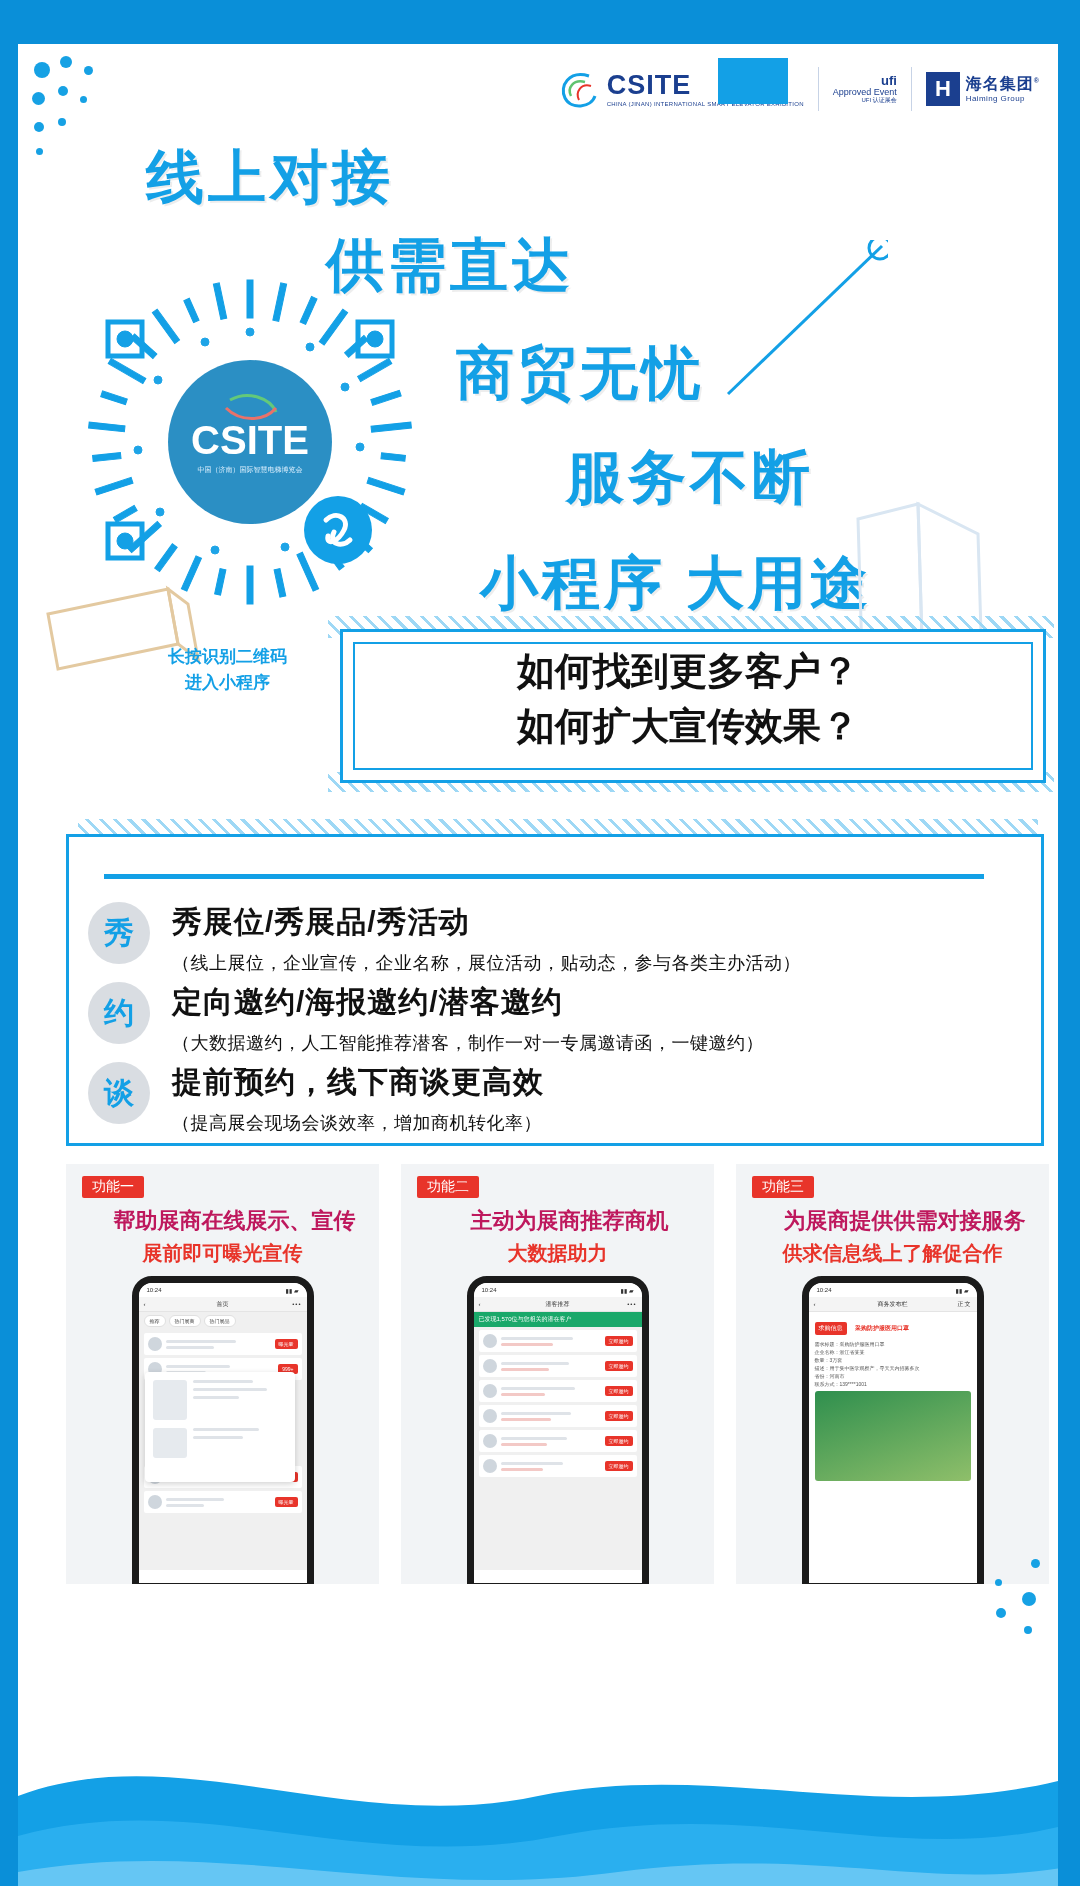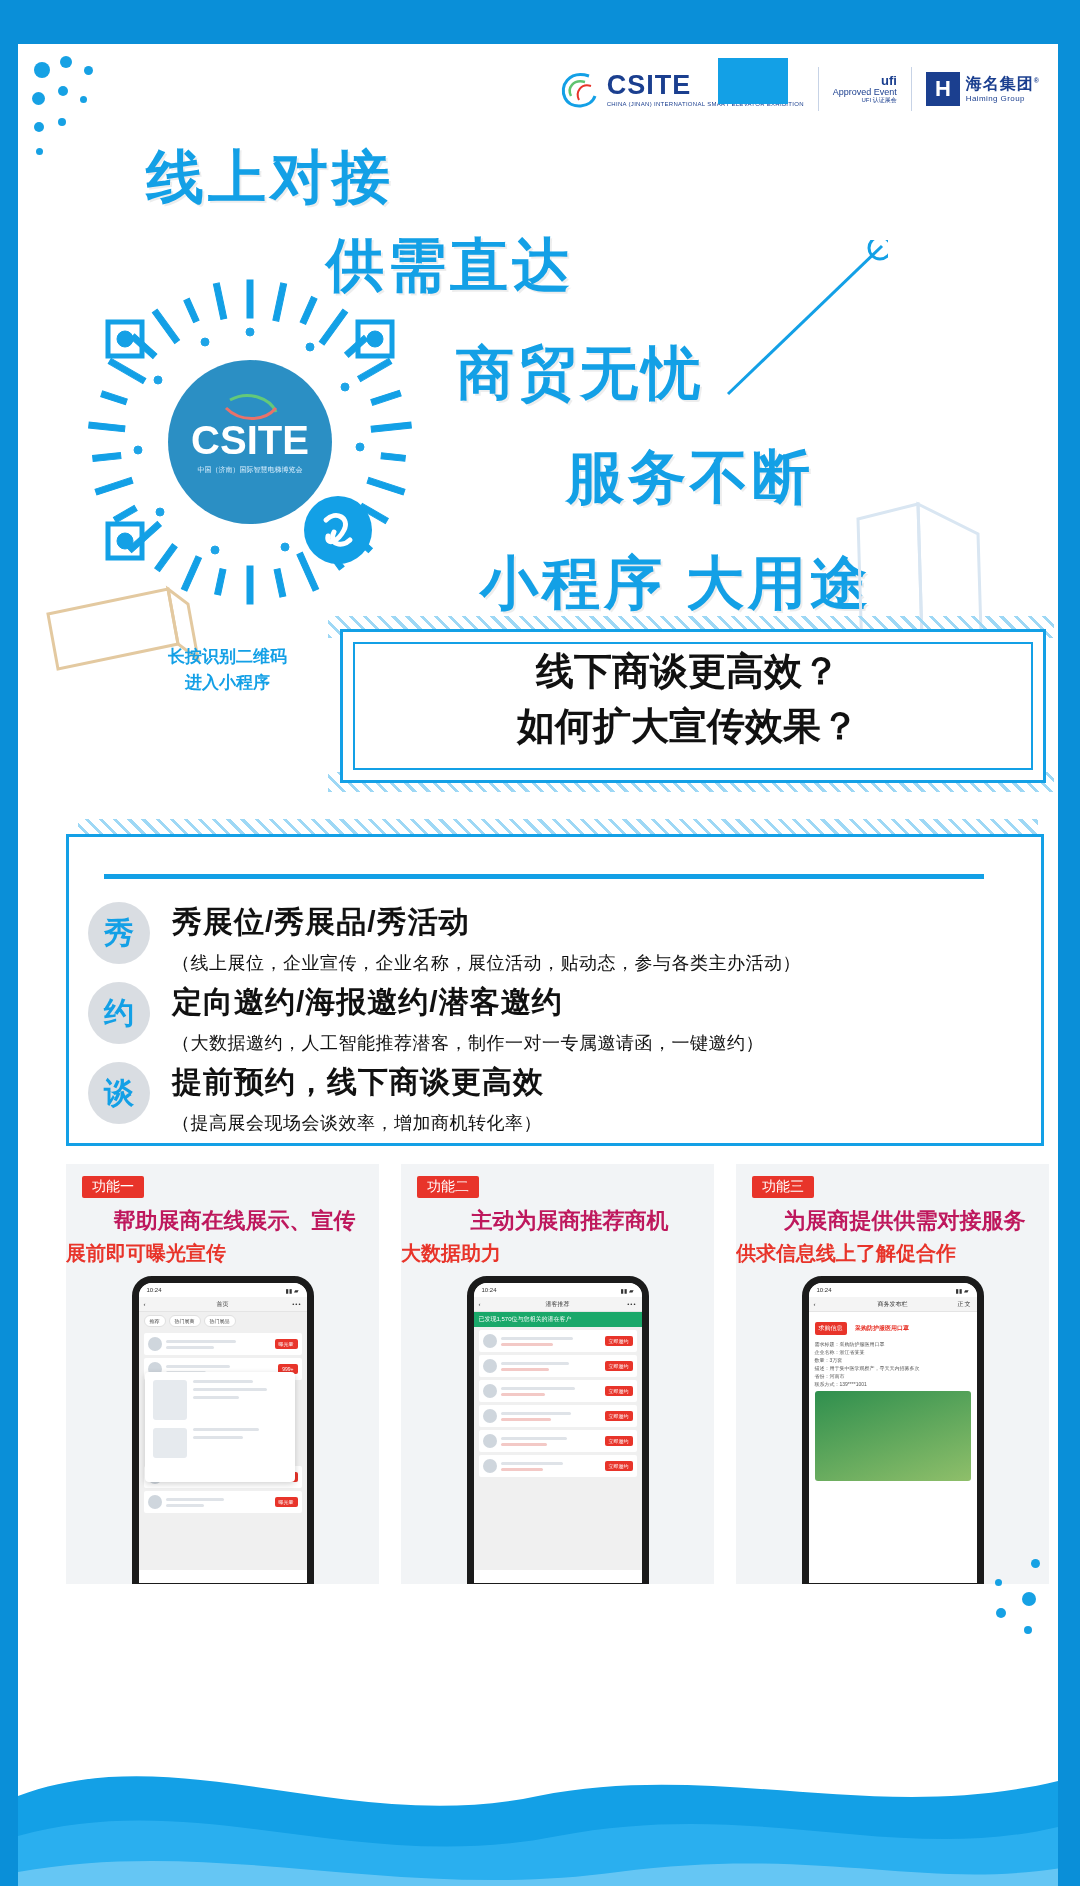--- a/index.html
+++ b/index.html
@@ -63,21 +63,21 @@
   .frow{position:absolute;left:70px;display:flex;align-items:flex-start;gap:22px;}
   .fbadge{width:62px;height:62px;border-radius:50%;background:#d9dde2;color:#13a0e6;font-size:30px;font-weight:bold;display:flex;align-items:center;justify-content:center;flex:0 0 auto;}
   .ftitle{font-size:30px;font-weight:bold;color:#111;letter-spacing:1px;}
   .fdesc{font-size:18px;color:#111;margin-top:8px;letter-spacing:.5px;}
 
   
   .cards{position:absolute;left:48px;top:1120px;width:984px;height:420px;display:flex;gap:22px;}
   .card{width:313px;height:420px;background:#f2f4f6;position:relative;overflow:hidden;}
   .ctag{position:absolute;left:16px;top:12px;background:#e8342a;color:#fff;font-size:14px;padding:2px 10px;border-radius:2px;}
   .ctitle{position:absolute;left:12px;top:42px;width:100%;text-align:center;font-size:22px;font-weight:bold;color:#be185d;}
-  .csub{position:absolute;left:0;top:76px;width:100%;text-align:left;font-size:20px;font-weight:bold;color:#e8342a;}
+  .csub{position:absolute;left:0;top:76px;width:100%;text-align:center;font-size:20px;font-weight:bold;color:#e8342a;}
   .phone{position:absolute;left:50%;transform:translateX(-50%);top:112px;width:168px;height:300px;border:7px solid #1b1b1b;border-radius:20px 20px 0 0;background:#fff;overflow:hidden;}
   .pbar{height:14px;background:#fff;display:flex;align-items:center;justify-content:space-between;padding:0 8px;font-size:6px;color:#333;}
   .pnav{height:14px;background:#f4f4f4;border-bottom:1px solid #e4e4e4;font-size:6px;color:#333;display:flex;align-items:center;justify-content:center;position:relative;}
   .pnav .bk{position:absolute;left:5px;}
   .pnav .dots3{position:absolute;right:5px;letter-spacing:1px;}
   .pbody{position:relative;height:258px;background:#f0f0f0;}
   .srow{height:22px;margin:3px 5px;background:#fff;border-radius:2px;display:flex;align-items:center;gap:4px;padding:0 4px;}
   .sav{width:14px;height:14px;border-radius:50%;background:#cfd6dd;flex:0 0 auto;}
   .sline{height:3px;background:#dfe3e8;border-radius:2px;}
   .sbtn{margin-left:auto;background:#e8342a;color:#fff;font-size:5px;padding:2px 4px;border-radius:2px;}
@@ -245,21 +245,21 @@
       <div>长按识别二维码</div>
       <div>进入小程序</div>
     </div>
 
     <div class="hatch" style="left:310px;top:572px;width:726px;height:22px;"></div>
     <div class="hatch" style="left:310px;top:728px;width:726px;height:20px;"></div>
     <div class="qbanner">
       <div class="inner"></div>
     </div>
     <div class="qtext">
-      <div>线下商谈更高效？</div>
+      <div>如何找到更多客户？</div>
       <div>如何扩大宣传效果？</div>
     </div>
 
     <div class="hatch fpanel-hatch"></div>
     <div class="fpanel"></div>
     <div class="fpanel-bar"></div>
 
     <div class="frow" style="top:858px;">
       <div class="fbadge">秀</div>
       <div>

